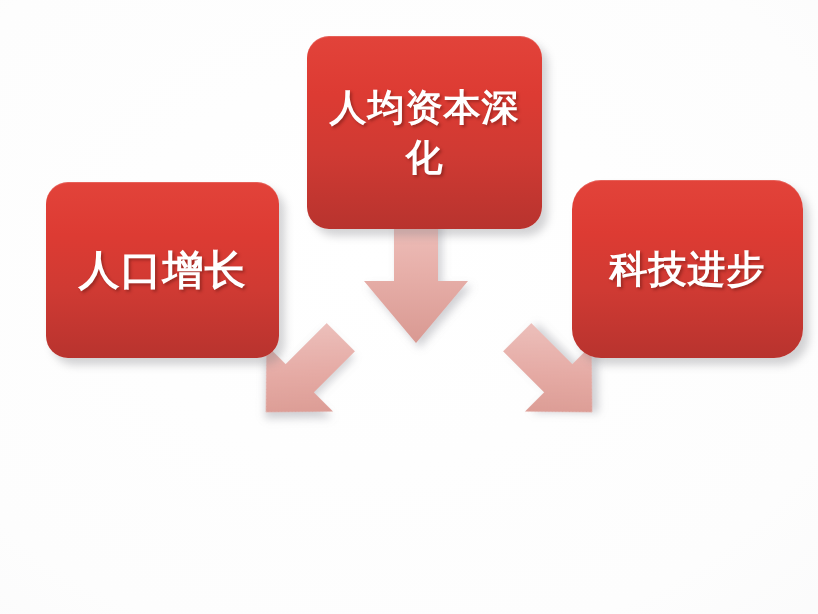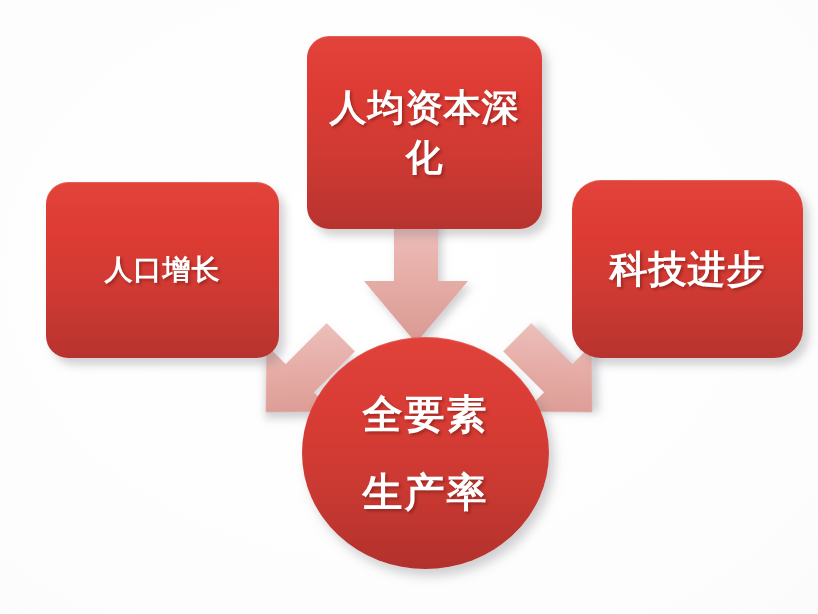--- a/index.html
+++ b/index.html
@@ -60,21 +60,21 @@
     line-height: 1.35;
   }
 
   
   #box-population {
     left: 46px;
     top: 182px;
     width: 233px;
     height: 176px;
   }
-  #box-population .node-label { font-size: 28px; }
+  #box-population .node-label { font-size: 41px; }
 
   
   #box-technology {
     left: 572px;
     top: 180px;
     width: 231px;
     height: 178px;
     border-radius: 29px;
   }
   #box-technology .node-label { font-size: 38px; }
@@ -177,18 +177,14 @@
   </div>
 
   <div class="node-box" id="box-population">
     <span class="node-label">人口增长</span>
   </div>
 
   <div class="node-box" id="box-technology">
     <span class="node-label">科技进步</span>
   </div>
 
-  <div id="circle-tfp">
-    <span class="node-label">全要素
-生产率</span>
-  </div>
 
 </div>
 
 </body></html>

